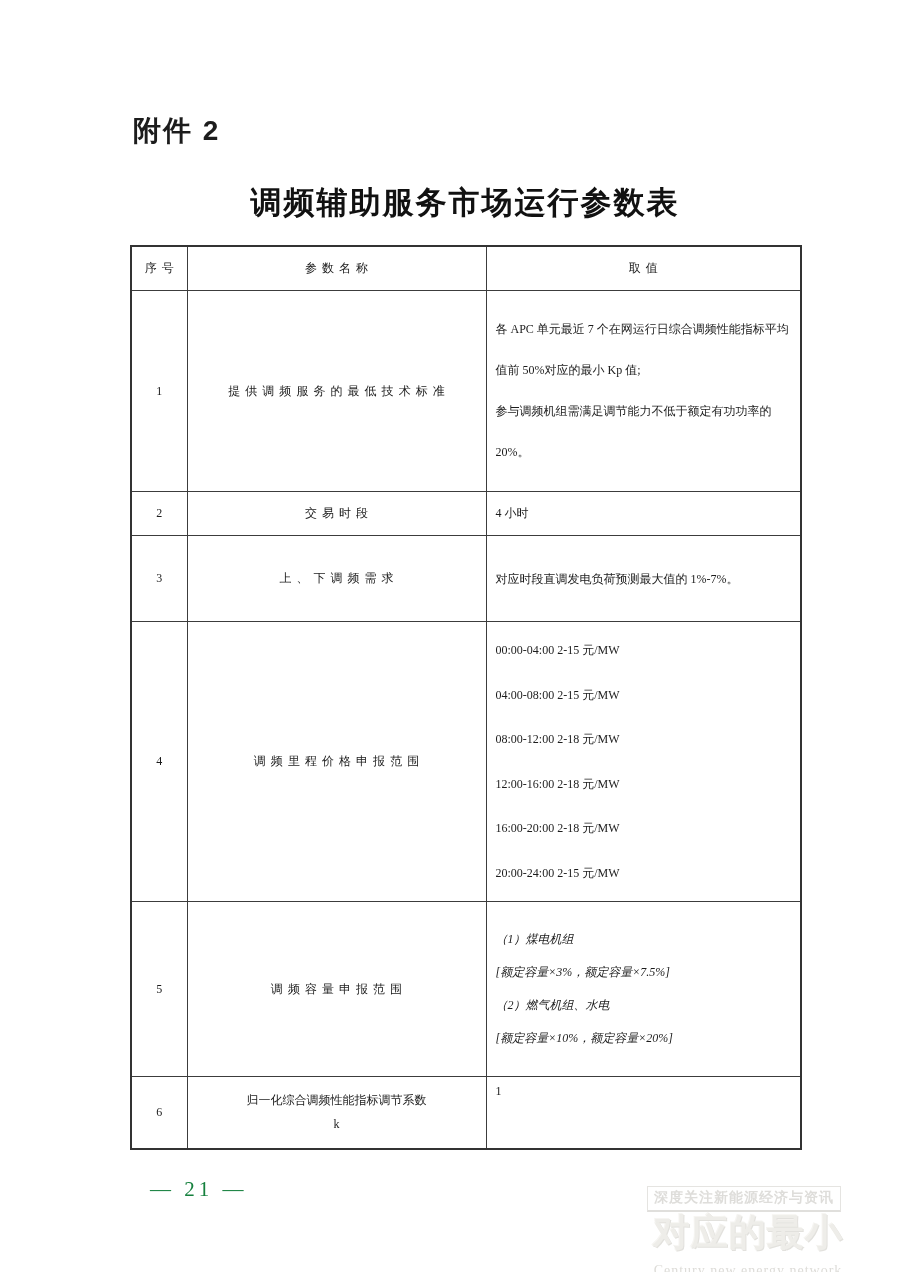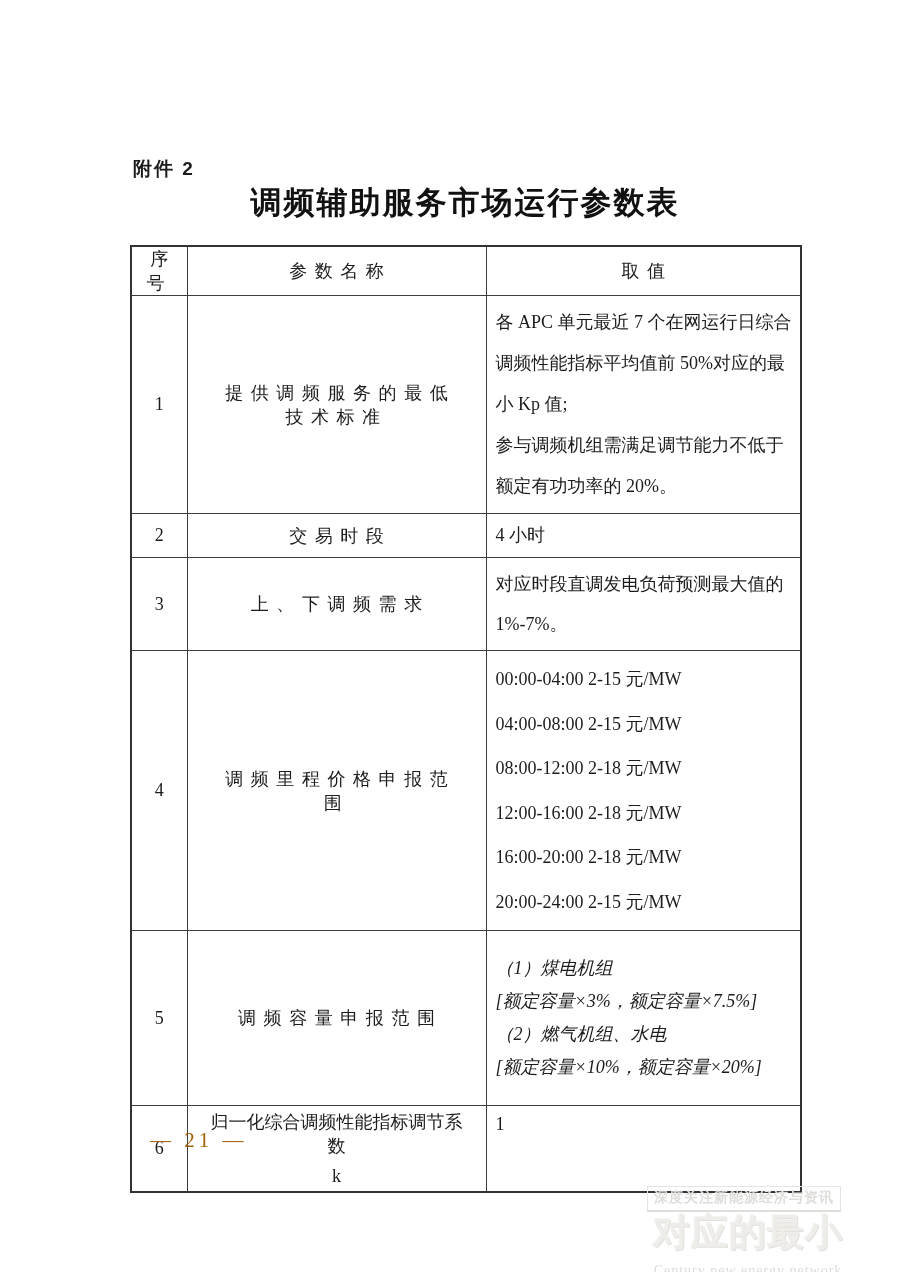--- a/index.html
+++ b/index.html
@@ -7,34 +7,34 @@
     width: 900px; height: 1272px;
     background: #ffffff;
     position: relative;
     font-family: "Liberation Serif", "DejaVu Serif", serif;
     color: #1c1c1c;
     overflow: hidden;
   }
   .attachment-label {
     position: absolute; left: 133px; top: 112px;
     font-family: "Liberation Sans", "DejaVu Sans", sans-serif;
-    font-weight: 600; font-size: 19px; letter-spacing: 2px; margin-top: 44px;
+    font-weight: 600; font-size: 28px; letter-spacing: 2px;
   }
   .doc-title {
     position: absolute; left: 0; top: 182px; width: 930px;
     text-align: center;
     font-weight: bold; font-size: 31px; letter-spacing: 2px;
     color: #111;
   }
   table.ptable {
     position: absolute; left: 130px; top: 245px;
     width: 670px; height: 888px;
     border-collapse: collapse; table-layout: fixed;
     border: 2px solid #333;
-    font-size: 18px;
+    font-size: 12px;
   }
   .ptable td, .ptable th {
     border: 1px solid #3c3c3c;
     padding: 0; font-weight: normal;
     overflow: hidden;
   }
   .col-no    { width: 56px; }
   .col-name  { width: 299px; }
   .col-value { width: 315px; }
 
@@ -55,22 +55,22 @@
   .r1 .val-cell { line-height: 41px; }
   .r1 .val-cell p { margin: 0; }
   .r2 .val-cell { line-height: 1.4; }
   .r3 .val-cell { line-height: 40px; }
   .r4 .val-cell { line-height: 44.5px; }
   .r5 .val-cell { line-height: 33px; font-style: italic; }
   .r6 .val-cell { vertical-align: top; padding-top: 7px; line-height: 1.3; }
   .name-line2 { margin-top: 8px; }
 
   .page-number {
-    position: absolute; left: 150px; top: 1128px;
-    font-size: 21px; letter-spacing: 4px; color: #a16207;
+    position: absolute; left: 150px; top: 1177px;
+    font-size: 21px; letter-spacing: 4px; color: #15803d;
   }
   .watermark {
     position: absolute; right: 32px; top: 1186px;
     width: 240px; text-align: center; user-select: none;
   }
   .wm-tagline {
     display: inline-block;
     font-family: "Liberation Sans", "DejaVu Sans", sans-serif;
     font-size: 14px; font-weight: bold;
     color: #deddda;

